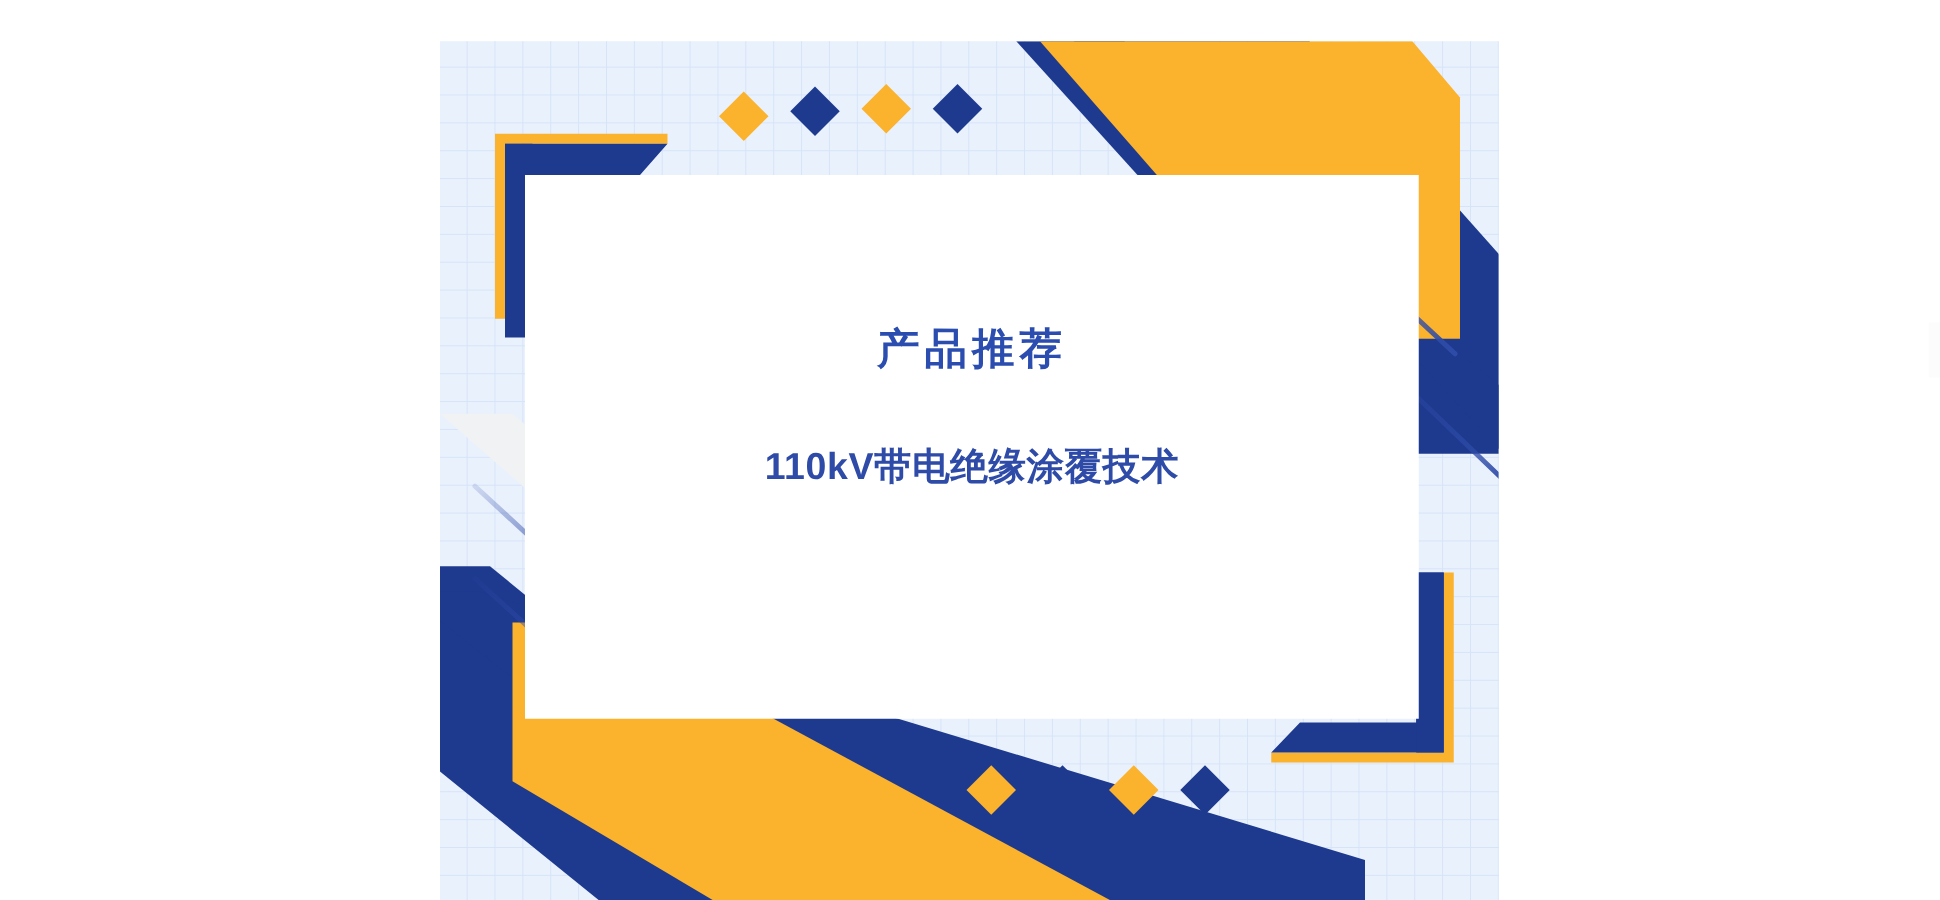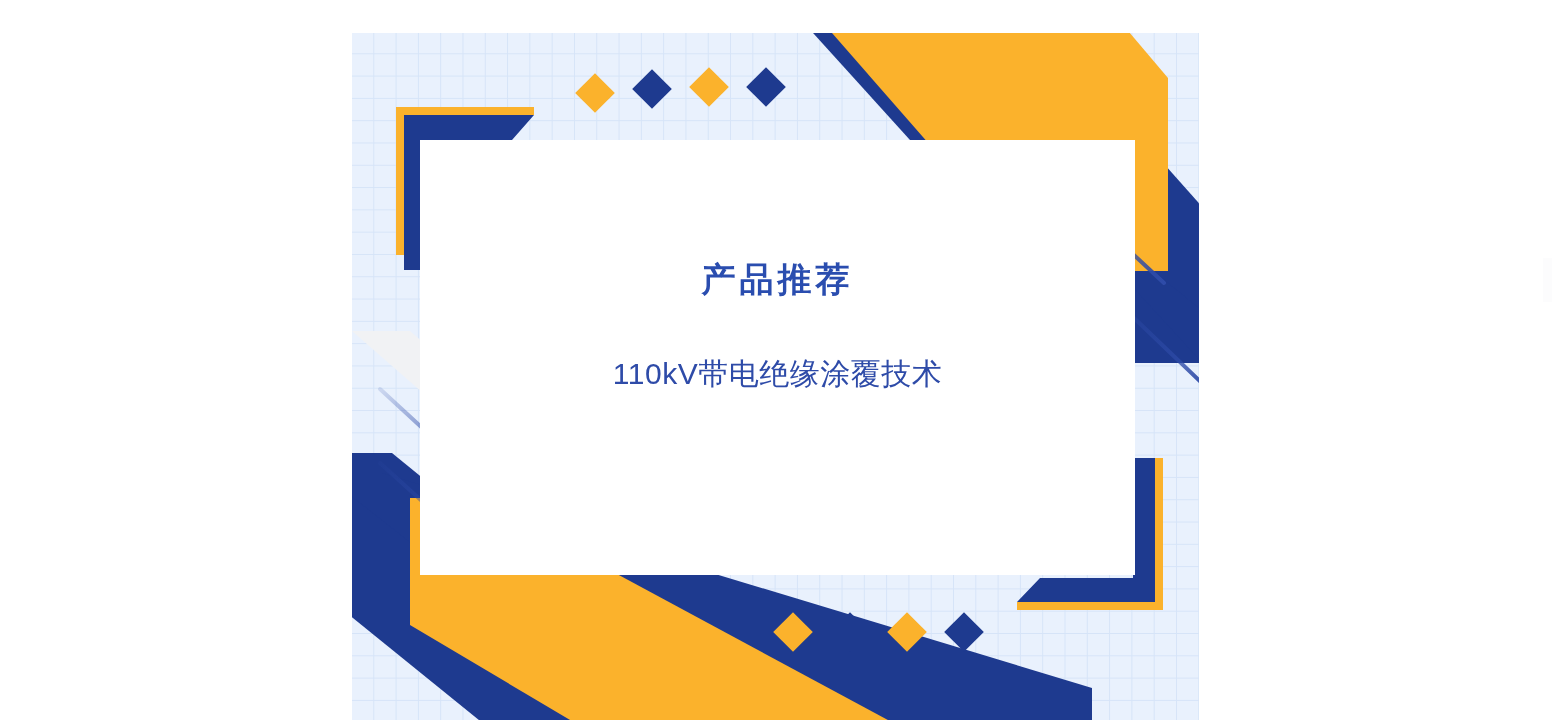--- a/index.html
+++ b/index.html
@@ -73,21 +73,21 @@
     font-weight: bold;
     color: #2a4daf;
     letter-spacing: 4px;
     line-height: 1.1;
     white-space: nowrap;
   }
 
   #sub-title {
     margin-top: 59px;
     font-size: 30px;
-    font-weight: normal;
+    font-weight: bold;
     color: #2e4ba8;
     letter-spacing: 0.5px;
     line-height: 1.1;
     white-space: nowrap;
     text-align: right;
   }
 
   
   #edge-artifact {
     position: absolute;

